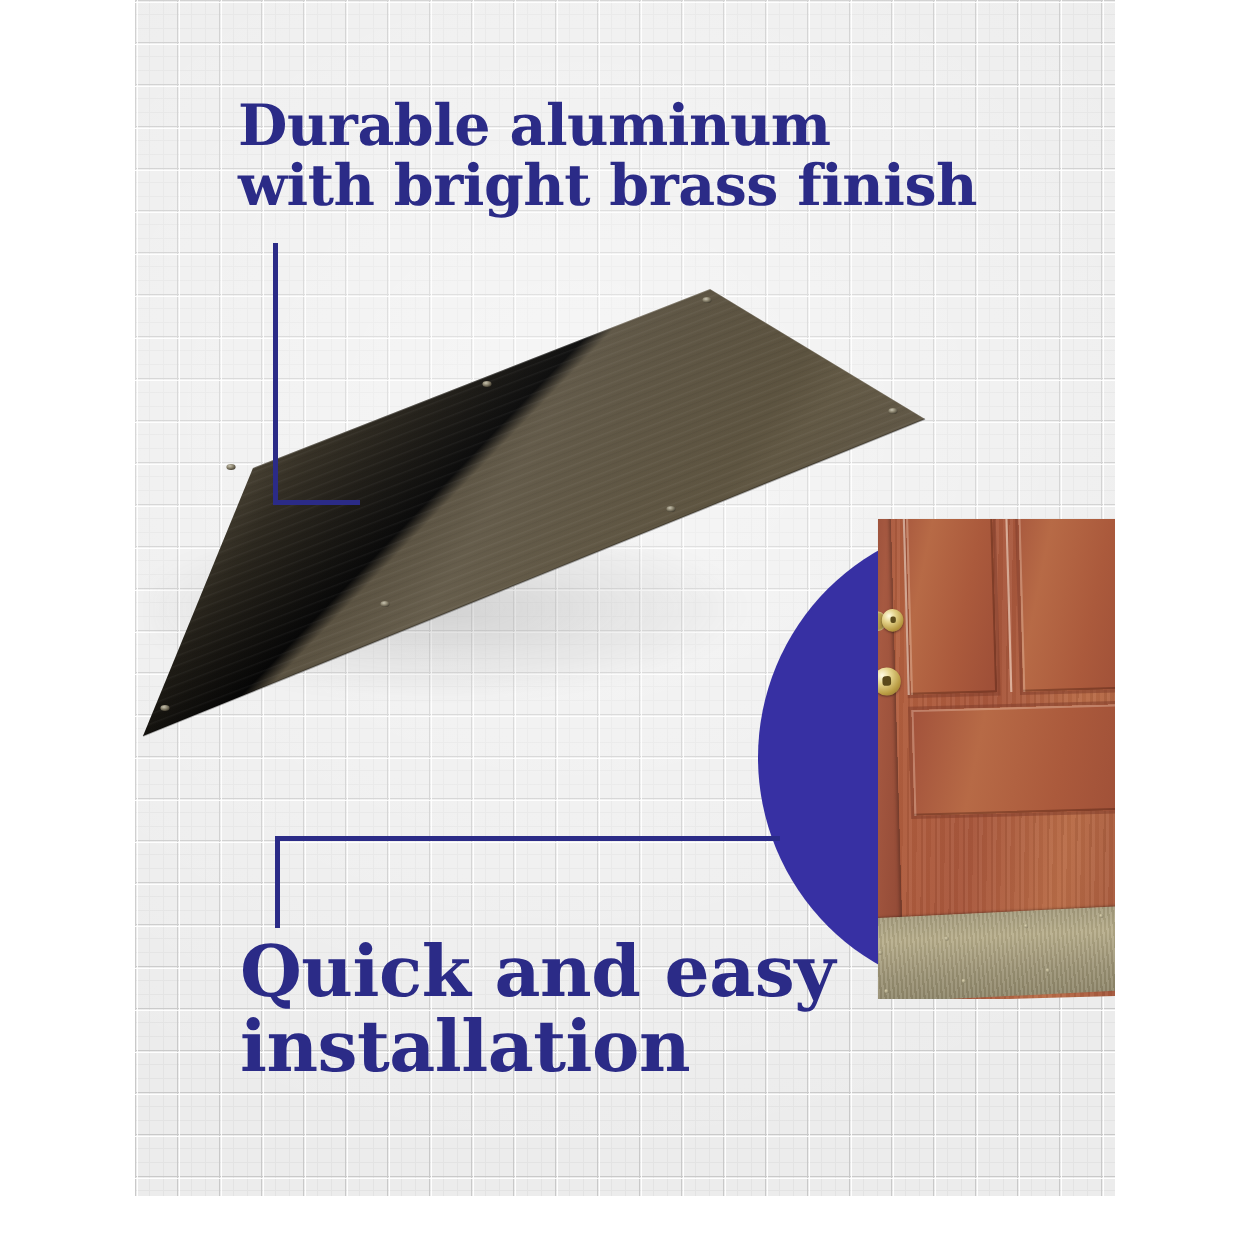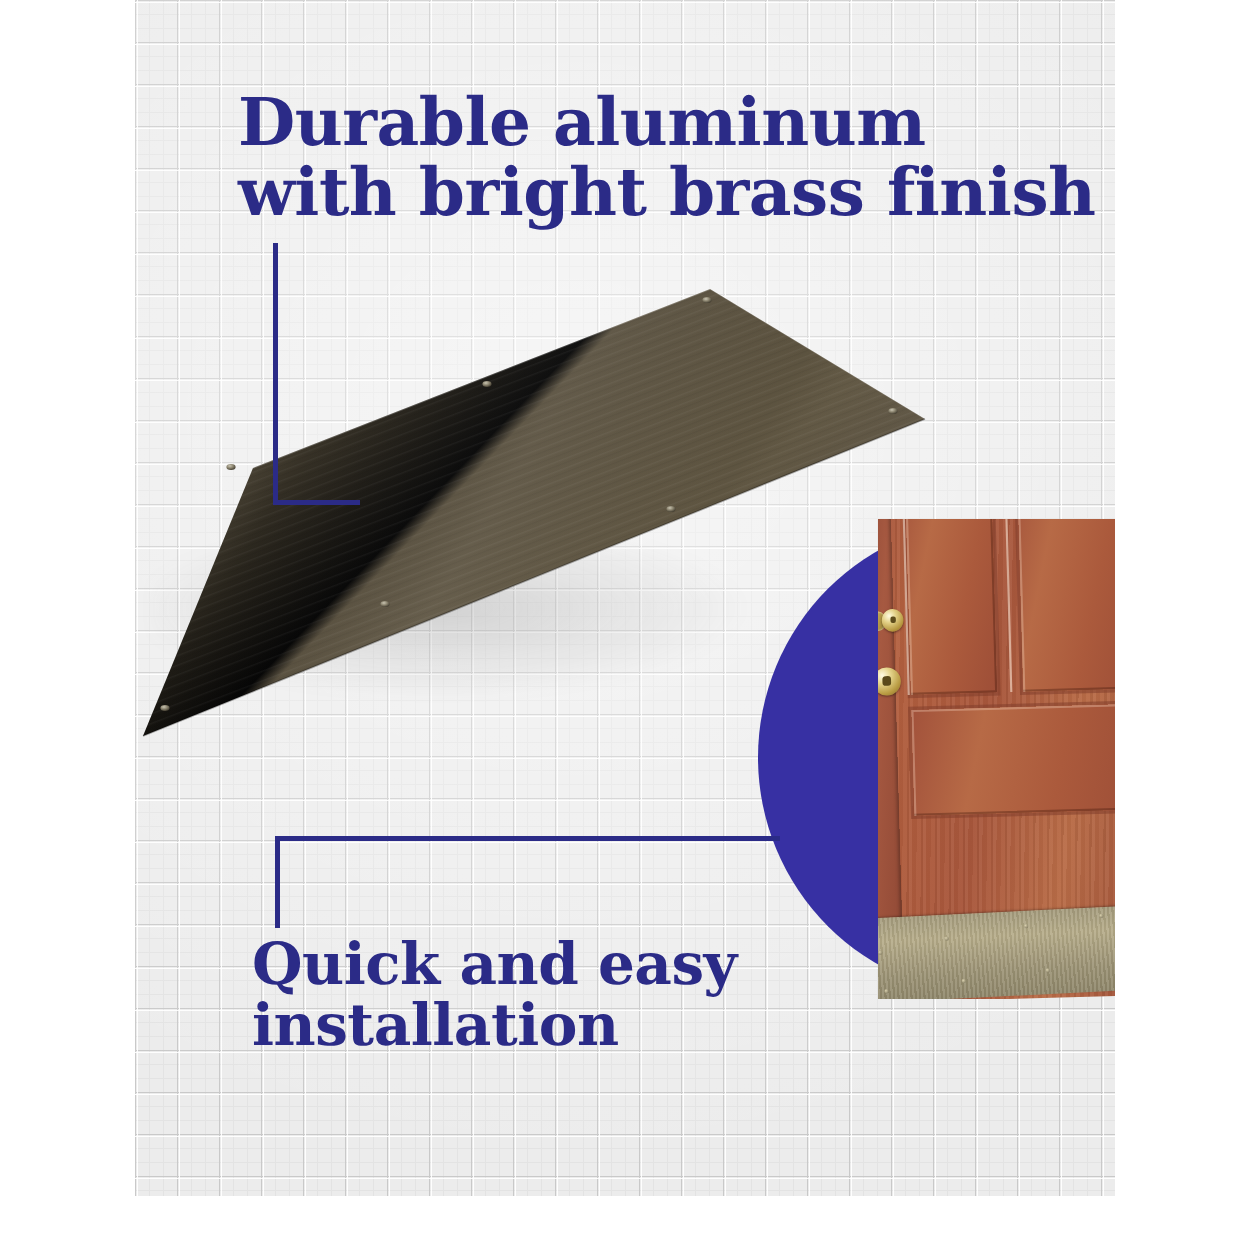--- a/index.html
+++ b/index.html
@@ -50,22 +50,22 @@
   .headline {
     position: absolute;
     color: #2b2b87;
     font-family: "DejaVu Serif", serif;
     font-weight: 700;
     letter-spacing: -0.5px;
     line-height: 1.06;
     white-space: pre-line;
     text-rendering: geometricPrecision;
   }
-  #headline-top   { left: 238px; top: 88px;  font-size: 66px; }
-  #headline-bottom{ left: 252px; top: 934px; font-size: 58px; }
+  #headline-top   { left: 238px; top: 96px;  font-size: 57px; }
+  #headline-bottom{ left: 240px; top: 934px; font-size: 71px; }
 
   
   .leader { position: absolute; background: #2b2b87; }
   #leader1-v { left: 273px; top: 243px; width: 5px;  height: 262px; }
   #leader1-h { left: 273px; top: 500px; width: 87px; height: 5px; }
   #leader2-h { left: 275px; top: 836px; width: 505px; height: 5px; }
   #leader2-v { left: 275px; top: 836px; width: 5px;  height: 92px; }
 
   
   #plate-wrap {

